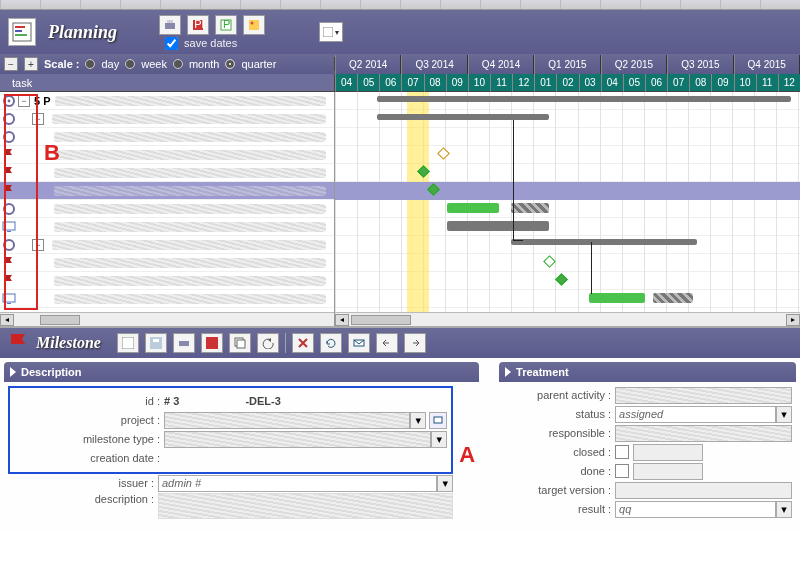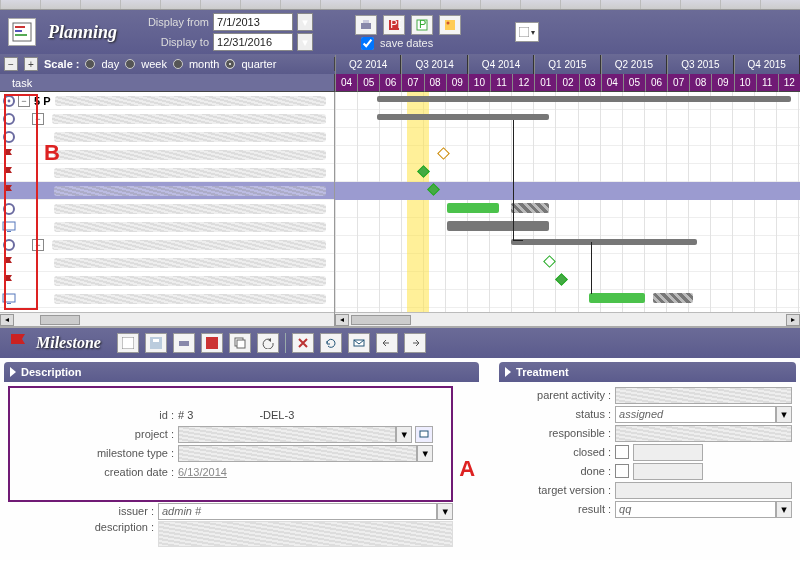--- a/index.html
+++ b/index.html
@@ -37,21 +37,21 @@
   .scale-row{height:20px;background:linear-gradient(#6a6a95,#5a5a8a);display:flex;align-items:center;color:#fff;}
   .scale-left{width:335px;display:flex;align-items:center;gap:6px;padding-left:4px;border-right:1px solid #444;}
   .scale-left .sq{width:14px;height:14px;border:1px solid #888;background:#eee;display:flex;align-items:center;justify-content:center;color:#444;font-size:10px;}
   .scale-left .radio{width:10px;height:10px;border:1px solid #ccc;border-radius:50%;display:inline-block;background:#555;}
   .scale-left .radio.sel{background:#fff;box-shadow:inset 0 0 0 3px #555;}
   .qtr-hdr{flex:1;display:flex;}
   .qtr-hdr div{flex:1;text-align:center;border-left:1px solid #888;border-right:1px solid #333;line-height:19px;font-size:10px;}
 
   .month-row{height:18px;display:flex;}
   .task-hdr{width:335px;background:#6e6e9b;color:#fff;border-right:1px solid #444;border-bottom:1px solid #444;line-height:18px;padding-left:12px;}
-  .months{flex:1;display:flex;background:#701a75;color:#fff;}
+  .months{flex:1;display:flex;background:#0f766e;color:#fff;}
   .months div{flex:1;text-align:center;border-left:1px solid #888;border-bottom:1px solid #444;line-height:17px;font-size:10px;}
 
   
   .work-area{display:flex;height:234px;}
   .task-pane{width:335px;border-right:1px solid #999;overflow:hidden;position:relative;background:#fff;}
   .gantt-pane{flex:1;overflow:hidden;position:relative;background:#fff;}
 
   .task-row{height:18px;display:flex;align-items:center;border-bottom:1px solid #eee;}
   .task-row.sel{background:#9b9bd0;}
   .tr-icon{width:18px;display:flex;justify-content:center;align-items:center;}
@@ -105,30 +105,30 @@
   
   .detail-body{flex:1;display:flex;gap:20px;padding:4px;background:#fefefe;}
   .panel{flex:1;display:flex;flex-direction:column;}
   .panel-hdr{height:20px;background:linear-gradient(#6b6b97,#5b5b8d);color:#fff;display:flex;align-items:center;padding-left:6px;border-radius:4px 4px 0 0;}
   .panel-hdr .tri{width:0;height:0;border-top:5px solid transparent;border-bottom:5px solid transparent;border-left:6px solid #fff;margin-right:5px;}
   .panel-body{flex:1;padding:4px;}
   .panel.left{flex:1.6;}
 
   .fld{display:flex;align-items:center;height:18px;margin-bottom:1px;}
   .fld label{width:150px;text-align:right;color:#555;padding-right:4px;}
-  .fld .val{flex:1;color:#444;}
+  .fld .val{flex:1;color:#444;font-weight:bold;}
   .fld input,.fld select{flex:1;height:17px;border:1px solid #aaa;background:#fff;padding:0 3px;color:#666;}
   .fld .combo{display:flex;align-items:center;flex:1;}
   .fld .combo input{flex:1;font-style:italic;}
   .fld .combo .ca{width:16px;height:17px;border:1px solid #aaa;background:#eee;display:flex;align-items:center;justify-content:center;}
   .fld .combo .side{width:18px;height:17px;border:1px solid #aaa;background:#eef;margin-left:3px;display:flex;align-items:center;justify-content:center;}
   .fld .blur{background:repeating-linear-gradient(10deg,#eee 0 2px,#ddd 2px 4px);}
   .fld .chk{width:14px;height:14px;border:1px solid #888;margin-right:4px;}
 
-  .red-box-A{border:2px solid #701a75;padding:18px;}
+  .red-box-A{border:2px solid #1d4ed8;padding:4px;}
   .lbl-A{font:bold 22px Arial;color:#d22;margin-left:6px;align-self:center;}
 
   .panel.right .fld label{width:112px;}
   .panel.right .fld .val,.panel.right .fld input{min-width:0;}
 
   svg{pointer-events:none;}
 </style>
 </head>
 <body>
 
@@ -138,32 +138,20 @@
   <div class="icon-box">
     <svg viewBox="0 0 20 20">
         <rect x="1" y="1" width="18" height="18" fill="#fff" stroke="#666"></rect>
     <rect x="3" y="4" width="10" height="2" fill="#c33"></rect>
         <rect x="3" y="8" width="7" height="2" fill="#55b"></rect>
     <rect x="3" y="12" width="12" height="2" fill="#5a5"></rect>
       </svg>
   </div>
   <h1>Planning</h1>
 
-  <div class="date-block">
-    <div class="date-row">
-      <label>Display from</label>
-      <input value="7/1/2013" style="">
-      <div class="combo-arrow">▾</div>
-    </div>
-    <div class="date-row">
-      <label>Display to</label>
-      <input value="12/31/2016" style="">
-      <div class="combo-arrow">▾</div>
-    </div>
-  </div>
 
   <div style="flex:0 0 18px"></div>
 
   <div style="display:flex;flex-direction:column;gap:2px;">
     <div class="mini-tb">
       <div class="btn">
           <svg width="14" height="14">
             <rect x="2" y="5" width="10" height="6" fill="#88a"></rect>
             <rect x="4" y="2" width="6" height="3" fill="#ccd"></rect>
           </svg>
@@ -523,21 +511,20 @@
             </div>
           <div class="fld">
               <label>milestone type :</label>
             <div class="combo">
                 <input class="blur" style="">
                 <div class="ca">▾</div>
               </div>
             </div>
           <div class="fld">
               <label>creation date :</label>
-            <span class="val" style="text-decoration:underline;color:#888">6/13/2014</span>
             </div>
         </div>
         <div class="fld">
             <label>issuer :</label>
           <div class="combo">
               <input value="admin #" style="">
               <div class="ca">▾</div>
             </div>
           </div>
         <div class="fld" style="height:30px;align-items:flex-start">

